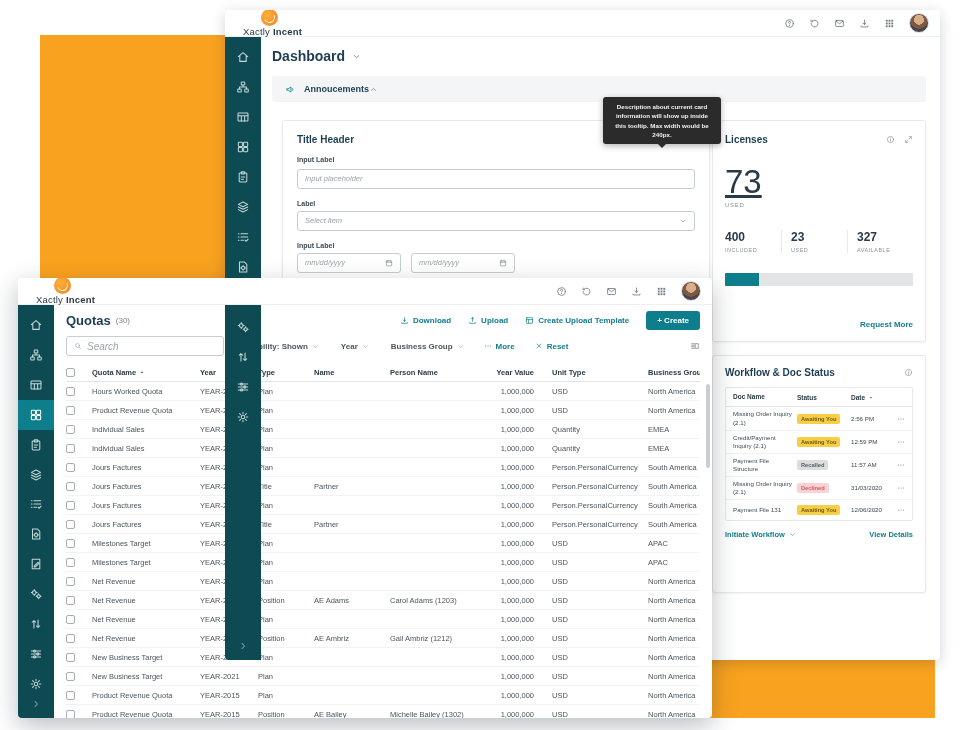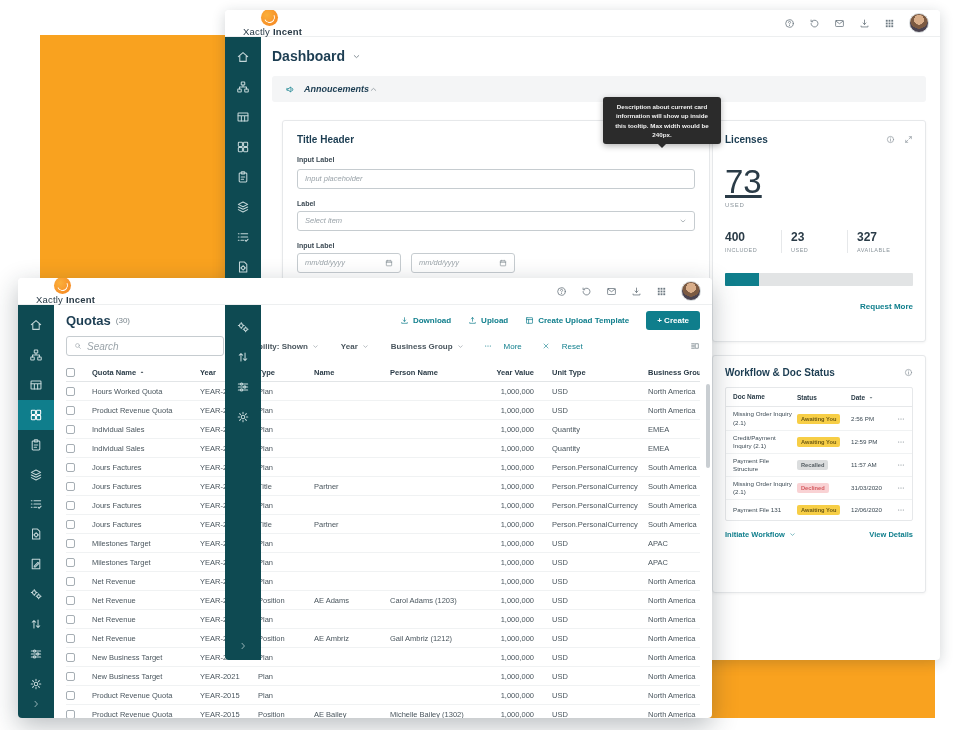--- a/index.html
+++ b/index.html
@@ -31,21 +31,21 @@
   .side-expand { margin-top:auto; margin-bottom:9px; color:#C3D6D8; width:36px; display:flex; justify-content:center; }
   .side-expand .ic { width:10px; height:10px; }
 
   
   .ic { fill:none; stroke:currentColor; stroke-width:1.8; stroke-linecap:round; stroke-linejoin:round; display:block; }
 
   
   .dash-title { position:absolute; left:47px; top:38px; display:flex; align-items:center; gap:7px; color:#1C3D52; font-size:14px; font-weight:700; }
   .dash-title .ic { width:9px; height:9px; color:#7A868D; stroke-width:2.4; }
 
-  .announce { position:absolute; left:47px; top:66px; width:654px; height:26px; background:#F4F5F6; border-radius:3px; display:flex; align-items:center; justify-content:flex-start; padding:0 13px;font-style:italic; }
+  .announce { position:absolute; left:47px; top:66px; width:654px; height:26px; background:#F4F5F6; border-radius:3px; display:flex; align-items:center; justify-content:flex-start; padding:0 13px; }
   .announce-left { display:flex; align-items:center; gap:8px; }
   .announce-left .ic { width:11px; height:11px; color:#0F7E8C; }
   .announce-label { font-size:9px; font-weight:700; color:#1C3D52; }
   .announce .chev { width:9px; height:9px; color:#7A868D; }
 
   .card { position:absolute; background:#fff; border:1px solid #E6E8EA; border-radius:3px; box-shadow:0 1px 3px rgba(0,0,0,.05); }
   .card-head { display:flex; justify-content:space-between; align-items:center; }
   .card-title { font-size:10px; color:#1C3D52; font-weight:700; }
   .card-icons { display:flex; gap:9px; color:#8A949B; }
   .card-icons .ic { width:9px; height:9px; }
@@ -63,21 +63,21 @@
   .lic-card { left:487px; top:110px; width:214px; height:222px; padding:13px 12px; }
   .big-num { font-size:33px; color:#2A3B47; margin-top:20px; line-height:1;text-decoration:underline; }
   .big-label { font-size:6px; color:#8A949B; letter-spacing:.7px; margin-top:4px; }
   .lic-stats { display:flex; margin-top:22px; }
   .lic-stat { flex:1; border-left:1px solid #E6E8EA; padding-left:9px; }
   .lic-stat:first-child { border-left:none; padding-left:0; }
   .lic-stat .v { font-size:12px; font-weight:700; color:#2A3B47; }
   .lic-stat .l { font-size:5.5px; color:#8A949B; letter-spacing:.5px; margin-top:3px; }
   .progress { margin-top:20px; height:13px; background:#E2E4E5; border-radius:1px; overflow:hidden; }
   .progress-fill { height:100%; background:#0F7E8C; width:18%; }
-  .request { position:absolute; right:12px; bottom:30px; font-size:8px; color:#0F7E8C; font-weight:700; }
+  .request { position:absolute; right:12px; bottom:12px; font-size:8px; color:#0F7E8C; font-weight:700; }
 
   .wf-card { left:487px; top:345px; width:214px; height:238px; padding:11px 12px; }
   .wf-stats { display:flex; justify-content:space-between; margin-top:10px; }
   .wf-stat .v { font-size:13px; font-weight:700; color:#2A3B47; }
   .wf-stat .l { font-size:4.6px; color:#8A949B; letter-spacing:.2px; margin-top:3px; }
   .wf-table { margin-top:9px; border:1px solid #E6E8EA; border-radius:2px; }
   .wf-thead { display:flex; align-items:center; padding:5px 7px; border-bottom:1px solid #E6E8EA; font-size:6.5px; font-weight:700; color:#2A3B47; }
   .wf-row { display:flex; align-items:center; padding:3px 7px; border-bottom:1px solid #F0F2F3; font-size:6.2px; color:#3C4A54; min-height:20px; }
   .wf-row:last-child { border-bottom:none; }
   .wc-name { flex:1.5; line-height:1.3; padding-right:3px; }
@@ -108,21 +108,21 @@
   .q-create { background:#0F7E8C; color:#fff; padding:5px 11px; border-radius:3px; font-size:8px; font-weight:700; border:none; font-family:inherit; }
 
   .q-filters { position:absolute; left:48px; right:12px; top:57px; height:22px; display:flex; align-items:center; gap:20px; }
   .q-search { width:158px; height:20px; border:1px solid #C6CCD0; border-radius:3px; display:flex; align-items:center; gap:5px; padding:0 7px; color:#9AA3A9; }
   .q-search .ic { width:8px; height:8px; flex:0 0 auto; }
   .q-search input { border:none; outline:none; width:100%; font-size:10px; font-style:italic; color:#6B757C; font-family:inherit; background:transparent; }
   .q-search input::placeholder { color:#9AA3A9; }
   .q-dropdowns { display:flex; align-items:center; gap:22px; }
   .q-drop { display:flex; align-items:center; gap:4px; font-size:8px; color:#4A565E; font-weight:600; }
   .q-drop .ic { width:7px; height:7px; color:#7A868D; }
-  .q-link { display:flex; align-items:center; gap:12px; font-size:8px; color:#0F7E8C; font-weight:400; }
+  .q-link { display:flex; align-items:center; gap:4px; font-size:8px; color:#0F7E8C; font-weight:700; }
   .q-link .ic { width:8px; height:8px; }
   .q-cols { margin-left:auto; color:#7A868D; }
   .q-cols .ic { width:10px; height:10px; }
 
   .q-thead { position:absolute; left:48px; right:12px; top:86px; height:18px; display:flex; align-items:center; border-bottom:1px solid #E2E5E7; font-size:7.5px; font-weight:700; color:#2A3B47; }
   .q-thead .th-sort { width:6px; height:6px; color:#4A565E; margin-left:3px; }
   .q-rows { position:absolute; left:48px; right:12px; top:104px; bottom:0; overflow:hidden; }
   .q-row { display:flex; align-items:center; height:19px; border-bottom:1px solid #F0F2F3; font-size:7.5px; color:#4A565E; }
   .c-cb { width:26px; display:flex; align-items:center; }
   .cbx { width:9px; height:9px; border:1px solid #A6AEB4; border-radius:2px; background:#fff; display:inline-block; }

